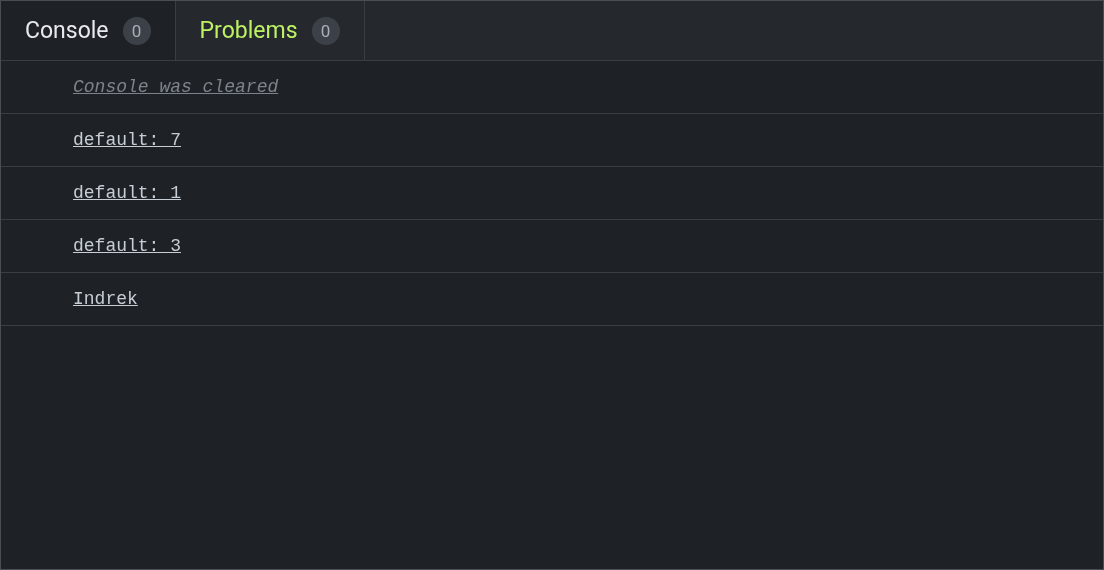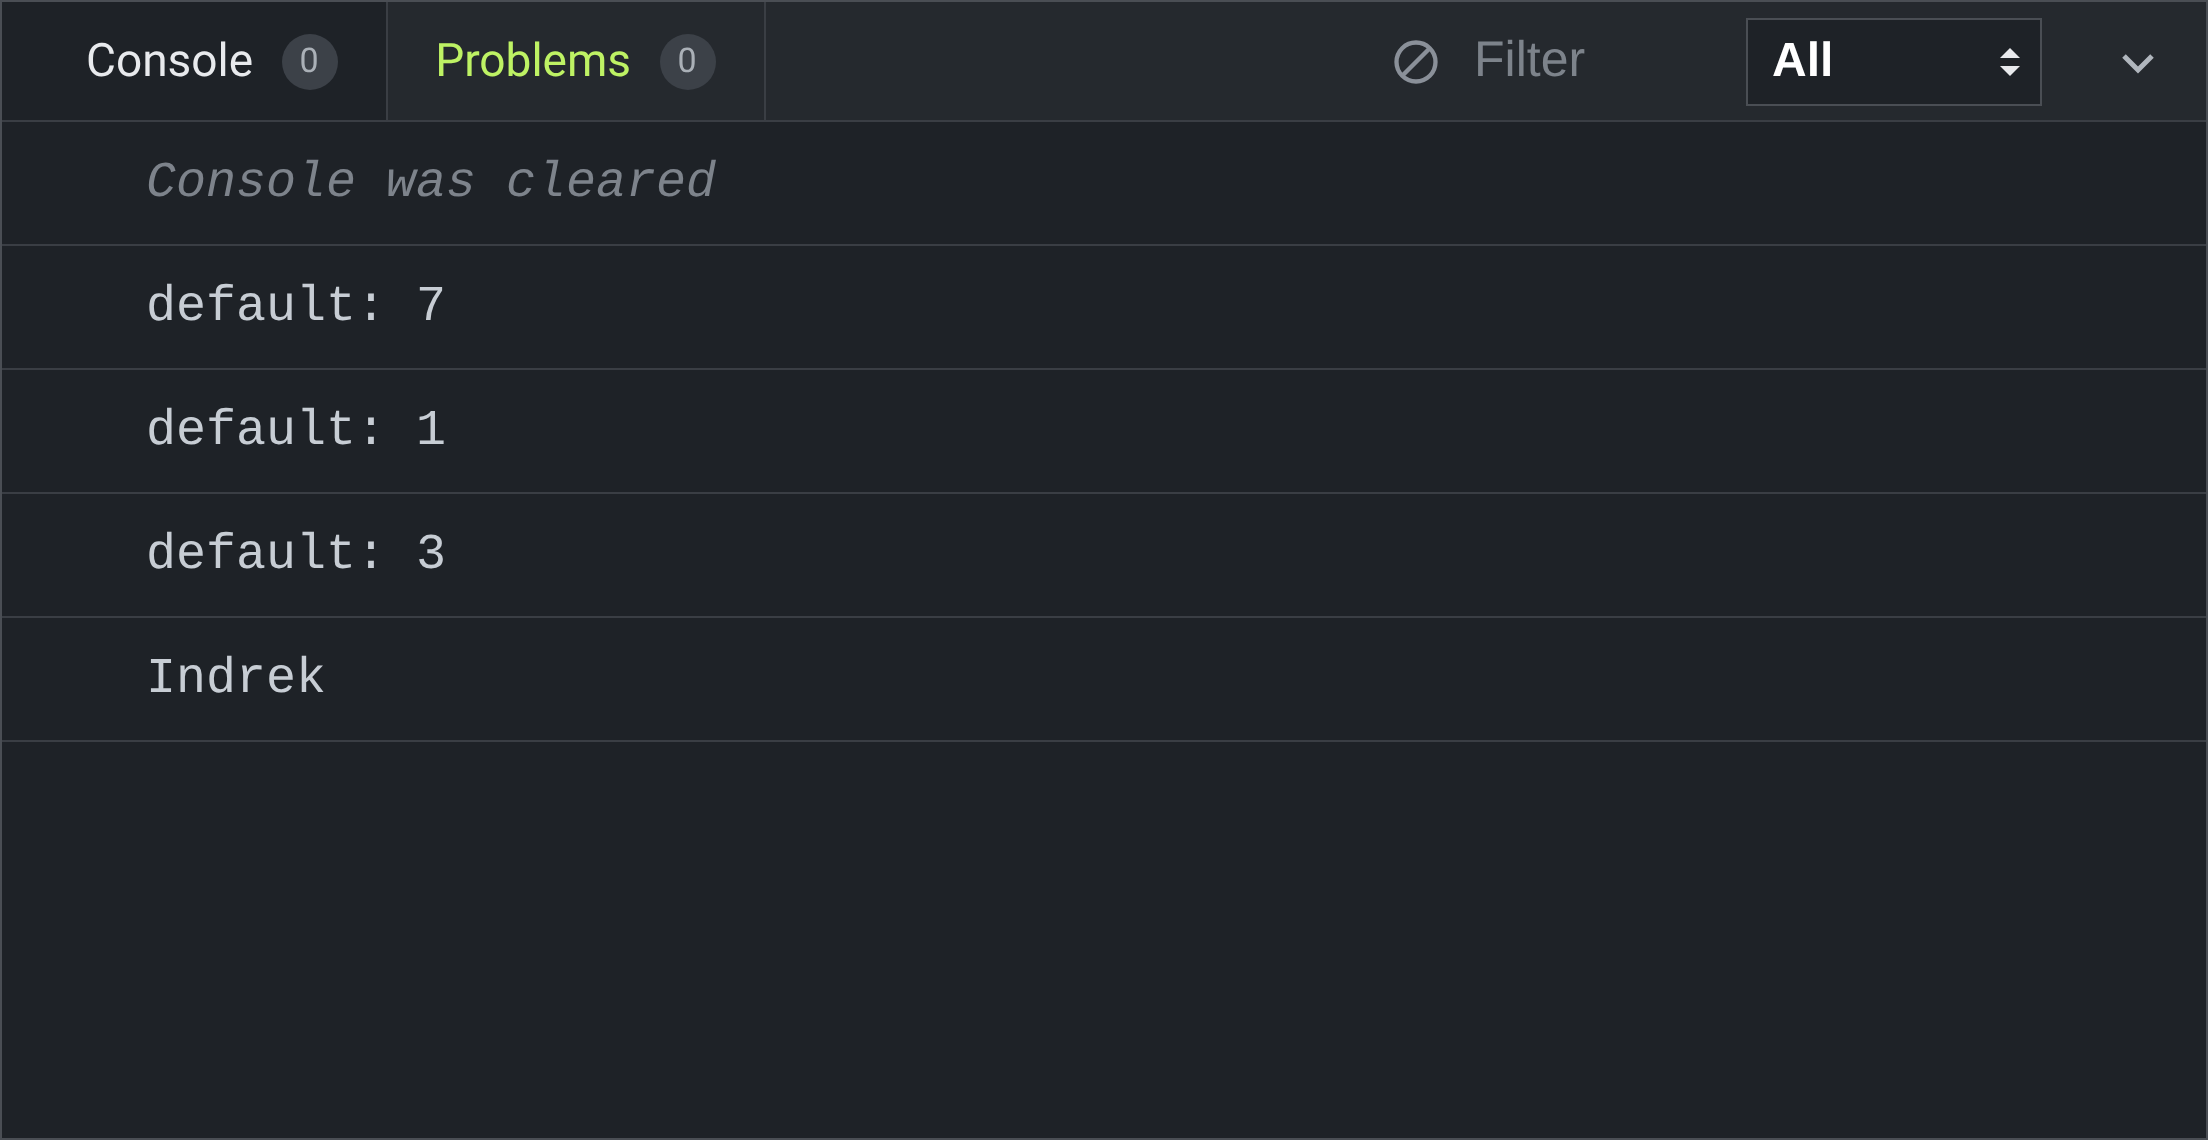--- a/index.html
+++ b/index.html
@@ -27,21 +27,20 @@
       display: flex;
       align-items: center;
       padding: 0 24px;
       height: 100%;
       gap: 14px;
       cursor: pointer;
     }
     .tab-active {
       background: #1e2227;
       border-right: 1px solid #3a3e44;
-      margin-left: 18px;
     }
     .tab-label {
       font-size: 23px;
       color: #c7cdd4;
     }
     .tab-active .tab-label {
       color: #e8eaed;
     }
     .badge {
       display: inline-flex;
@@ -135,67 +134,43 @@
     }
     .log-area {
       background: #1e2227;
     }
     .log-row {
       display: flex;
       align-items: center;
       padding: 16px 0 16px 72px;
       border-bottom: 1px solid #3a3e44;
       font-family: "SFMono-Regular", Consolas, "Liberation Mono", Menlo, monospace;
-      font-size: 25px;
+      font-size: 18px;
       color: #c7cdd4;
+      text-decoration: underline;
     }
     .log-row.system {
       color: #7d838b;
       font-style: italic;
       border-bottom: 1px solid #3a3e44;
     }
   </style>
 </head>
 <body>
 
 <div class="toolbar">
   <div class="tab tab-active">
     <span class="tab-label">Console</span>
     <span class="badge">0</span>
   </div>
   <div class="tab tab-problems">
     <span class="tab-label">Problems</span>
     <span class="badge">0</span>
   </div>
   <div class="toolbar-spacer"></div>
-  <div class="toolbar-right">
-    <span class="clear-icon">
-      <svg viewBox="0 0 24 24" width="26" height="26" fill="none" stroke="currentColor" stroke-width="2">
-        <circle cx="12" cy="12" r="9"></circle>
-        <line x1="6" y1="18" x2="18" y2="6"></line>
-      </svg>
-    </span>
-    <input class="filter-input" type="text" placeholder="Filter" style="">
-    <div class="select-wrap">
-      <select class="level-select">
-        <option>All</option>
-      </select>
-      <span class="select-caret">
-        <svg width="12" height="18" viewBox="0 0 12 18" fill="currentColor">
-          <path d="M1 7 L6 2 L11 7 Z"></path>
-          <path d="M1 11 L6 16 L11 11 Z"></path>
-        </svg>
-      </span>
-    </div>
-    <span class="settings-btn">
-      <svg viewBox="0 0 24 24" width="24" height="24" fill="none" stroke="currentColor" stroke-width="2.5">
-        <polyline points="5 9 12 16 19 9"></polyline>
-      </svg>
-    </span>
-  </div>
 </div>
 
 <div class="log-area" id="log-area">
 <div class="log-row system">Console was cleared</div>
     <div class="log-row">default: 7</div>
     <div class="log-row">default: 1</div>
     <div class="log-row">default: 3</div>
     <div class="log-row">Indrek</div>
   </div>
 

